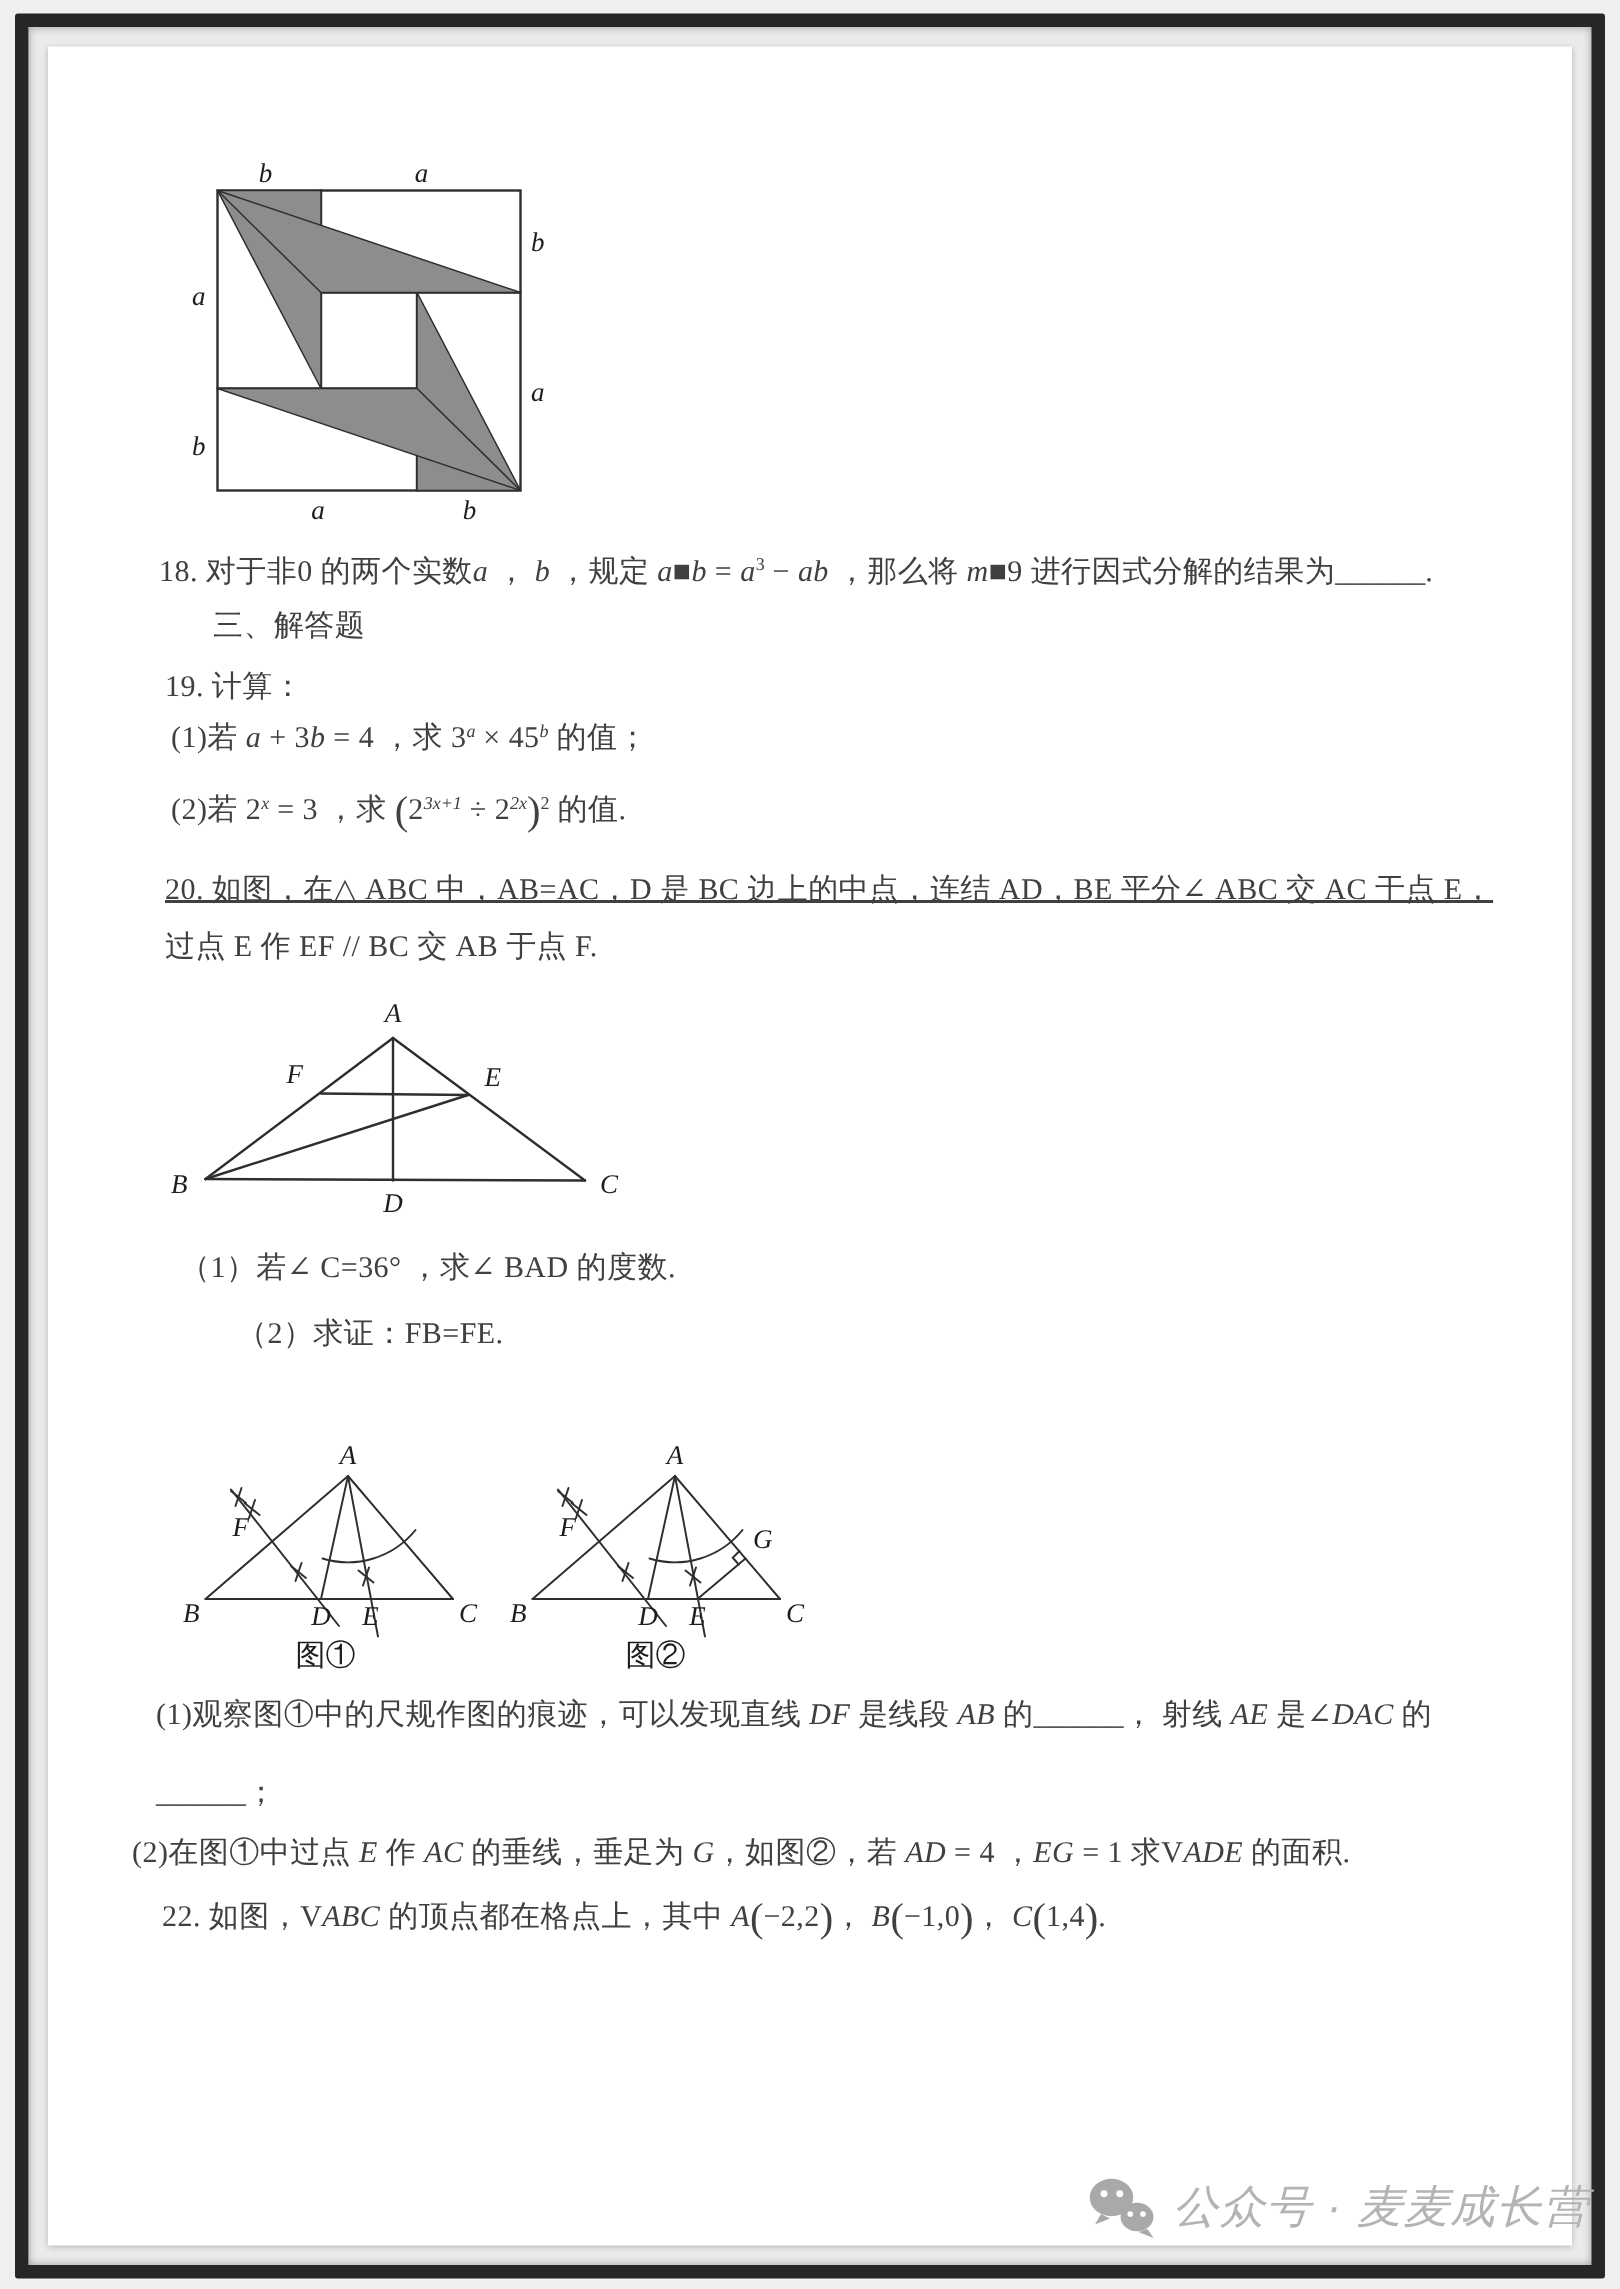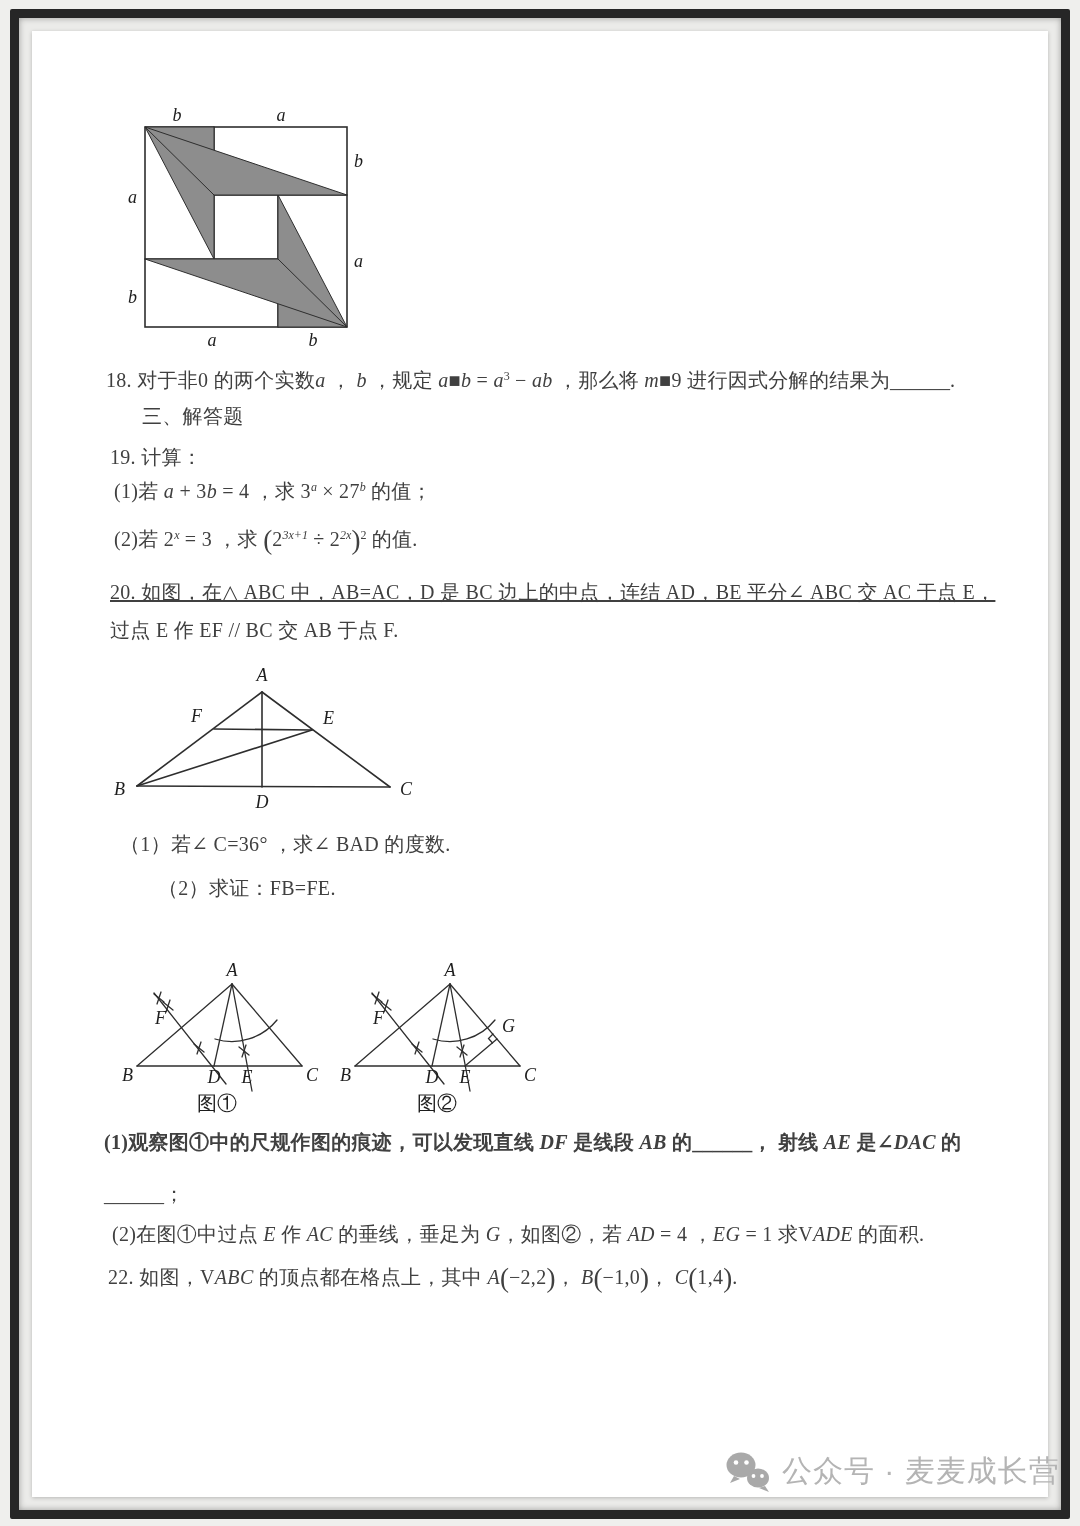--- a/index.html
+++ b/index.html
@@ -17,21 +17,21 @@
   .blank{letter-spacing:0;}
   .heading{font-weight:normal;}
   svg{position:absolute;overflow:visible;}
   .stroke{stroke:#2e2e2e;stroke-width:1.6;fill:none;stroke-linecap:round;}
   .thin{stroke:#2e2e2e;stroke-width:1.3;fill:none;stroke-linecap:round;}
   .shade{fill:#8d8d8d;stroke:#2e2e2e;stroke-width:1;}
   .fl{font:italic 18px "Liberation Serif","DejaVu Serif",serif;fill:#1d1d1d;}
   .cap{font:20px "Liberation Serif","DejaVu Serif",serif;fill:#1d1d1d;font-style:normal;}
   .watermark{position:absolute;left:692px;top:1418px;display:flex;align-items:center;gap:10px;}
   .wm-text{font-family:"Liberation Sans","DejaVu Sans",sans-serif;font-size:30px;color:#b4b4b4;
-           letter-spacing:1px;white-space:nowrap;}
+           letter-spacing:1px;white-space:nowrap;font-style:italic;}
 </style>
 </head>
 <body>
 
 <div class="canvas">
   <div class="frame">
     <div class="page">
 
       <svg style="left:85px;top:80px;" width="260" height="240" viewBox="0 0 260 240">
         <g class="stroke">
@@ -56,21 +56,21 @@
         <text class="fl" x="95" y="235" text-anchor="middle">a</text>
         <text class="fl" x="196" y="235" text-anchor="middle">b</text>
       </svg>
 
       <div class="para" style="left:74px;top:336px;"><span>18. 对于非0 的两个实数</span><span class="var">a</span><span> ， </span><span class="var">b</span><span> ，规定 </span><span class="var">a</span><span>■</span><span class="var">b</span><span> = </span><span class="var">a</span><sup>3</sup><span> − </span><span class="var">ab</span><span> ，那么将 </span><span class="var">m</span><span>■9 进行因式分解的结果为</span><span class="blank">______</span><span>.</span></div>
 
       <div class="para heading" style="left:110px;top:372px;">三、解答题</div>
 
       <div class="para" style="left:78px;top:413px;">19. 计算：</div>
 
-      <div class="para" style="left:82px;top:447px;"><span>(1)若 </span><span class="var">a</span><span> + 3</span><span class="var">b</span><span> = 4 ，求 3</span><sup class="var">a</sup><span> × 27</span><sup class="var">b</sup><span> 的值；</span></div>
+      <div class="para" style="left:82px;top:447px;"><span>(1)若 </span><span class="var">a</span><span> + 3</span><span class="var">b</span><span> = 4 ，求 3</span><sup class="var">a</sup><span> × 45</span><sup class="var">b</sup><span> 的值；</span></div>
 
       <div class="para" style="left:82px;top:494px;"><span>(2)若 2</span><sup class="var">x</sup><span> = 3 ，求 </span><span class="bigp">(</span><span>2</span><sup class="var">3x+1</sup><span> ÷ 2</span><sup class="var">2x</sup><span class="bigp">)</span><sup>2</sup><span> 的值.</span></div>
 
       <div class="para" style="left:78px;top:548px;text-decoration:underline;"><span>20. 如图，在△ ABC 中，AB=AC，D 是 BC 边上的中点，连结 AD，BE 平分∠ ABC 交 AC 于点 E，</span></div>
       <div class="para" style="left:78px;top:586px;"><span>过点 E 作 EF // BC 交 AB 于点 F.</span></div>
 
       <svg style="left:70px;top:636px;" width="340" height="150" viewBox="0 0 340 150">
         <g class="stroke">
           <line x1="160" y1="25" x2="35" y2="119"></line>
           <line x1="160" y1="25" x2="288" y2="120"></line>
@@ -133,24 +133,24 @@
         <text class="fl" x="118" y="13" text-anchor="middle">A</text>
         <text class="fl" x="8" y="118" text-anchor="start">B</text>
         <text class="fl" x="192" y="118" text-anchor="start">C</text>
         <text class="fl" x="100" y="120" text-anchor="middle">D</text>
         <text class="fl" x="133" y="120" text-anchor="middle">E</text>
         <text class="fl" x="52" y="61" text-anchor="end">F</text>
         <text class="fl" x="170" y="69" text-anchor="start">G</text>
         <text class="cap" x="105" y="147" text-anchor="middle">图②</text>
       </svg>
 
-      <div class="para" style="left:72px;top:1098px;font-weight:bold;"><span>(1)观察图①中的尺规作图的痕迹，可以发现直线 </span><span class="var">DF</span><span> 是线段 </span><span class="var">AB</span><span> 的</span><span class="blank">______</span><span>， 射线 </span><span class="var">AE</span><span> 是∠</span><span class="var">DAC</span><span> 的</span></div>
+      <div class="para" style="left:72px;top:1098px;"><span>(1)观察图①中的尺规作图的痕迹，可以发现直线 </span><span class="var">DF</span><span> 是线段 </span><span class="var">AB</span><span> 的</span><span class="blank">______</span><span>， 射线 </span><span class="var">AE</span><span> 是∠</span><span class="var">DAC</span><span> 的</span></div>
       <div class="para" style="left:72px;top:1150px;"><span class="blank">______</span><span>；</span></div>
 
-      <div class="para" style="left:80px;top:1190px;"><span>(2)在图①中过点 </span><span class="var">E</span><span> 作 </span><span class="var">AC</span><span> 的垂线，垂足为 </span><span class="var">G</span><span>，如图②，若 </span><span class="var">AD</span><span> = 4 ，</span><span class="var">EG</span><span> = 1 求V</span><span class="var">ADE</span><span> 的面积.</span></div>
+      <div class="para" style="left:56px;top:1190px;"><span>(2)在图①中过点 </span><span class="var">E</span><span> 作 </span><span class="var">AC</span><span> 的垂线，垂足为 </span><span class="var">G</span><span>，如图②，若 </span><span class="var">AD</span><span> = 4 ，</span><span class="var">EG</span><span> = 1 求V</span><span class="var">ADE</span><span> 的面积.</span></div>
 
       <div class="para" style="left:76px;top:1232px;"><span>22. 如图，V</span><span class="var">ABC</span><span> 的顶点都在格点上，其中 </span><span class="var">A</span><span class="bigp">(</span><span>−2,2</span><span class="bigp">)</span><span>， </span><span class="var">B</span><span class="bigp">(</span><span>−1,0</span><span class="bigp">)</span><span>， </span><span class="var">C</span><span class="bigp">(</span><span>1,4</span><span class="bigp">)</span><span>.</span></div>
 
       <div class="watermark">
         <svg style="position:static;" width="48" height="44" viewBox="0 0 48 44">
           <g fill="#a9a9a9">
             <ellipse cx="17" cy="16" rx="14.5" ry="12.5"></ellipse>
             <path d="M10,27 L6,34 L16,30 Z"></path>
             <ellipse cx="34" cy="29" rx="11" ry="9.5"></ellipse>
             <path d="M41,37 L45,43 L35,39 Z"></path>

